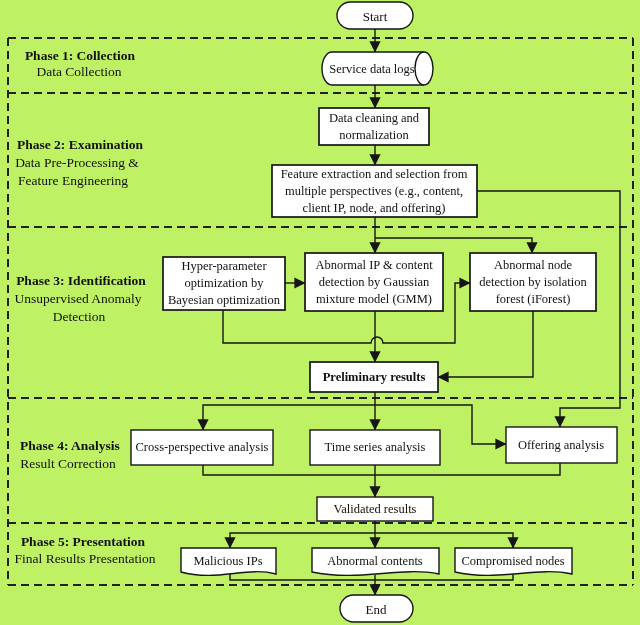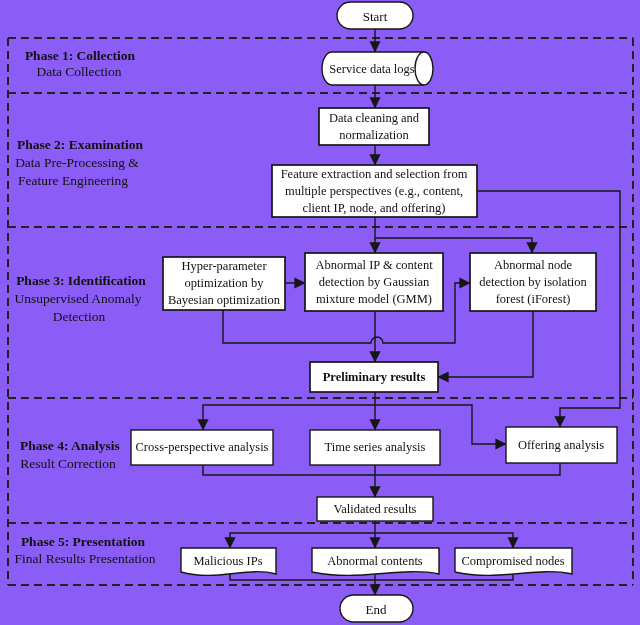--- a/index.html
+++ b/index.html
@@ -1,16 +1,16 @@
 <!DOCTYPE html>
 <html><head>
 <meta charset="utf-8">
 <style>
   html,body{margin:0;padding:0;background:#ffffff;}
-  #stage{width:640px;height:625px;position:relative;background:#8b5cf6;}
+  #stage{width:640px;height:625px;position:relative;background:#bef264;}
   svg{display:block;}
   svg text{font-family:"Liberation Serif",serif;fill:#111111;}
   .node-text{font-size:12.5px;text-anchor:middle;dominant-baseline:central;}
   .terminal-text{font-size:13px;text-anchor:middle;dominant-baseline:central;}
   .phase-title{font-size:13.5px;font-weight:bold;text-anchor:middle;dominant-baseline:central;}
   .phase-sub{font-size:13.5px;text-anchor:middle;dominant-baseline:central;}
   .shape{fill:#ffffff;stroke:#161616;stroke-width:1.7px;}
   .shape-thin{fill:#ffffff;stroke:#161616;stroke-width:1.4px;}
   .conn{fill:none;stroke:#161616;stroke-width:1.4px;}
   .pborder{stroke:#222222;stroke-width:2px;stroke-dasharray:8 5;fill:none;}

